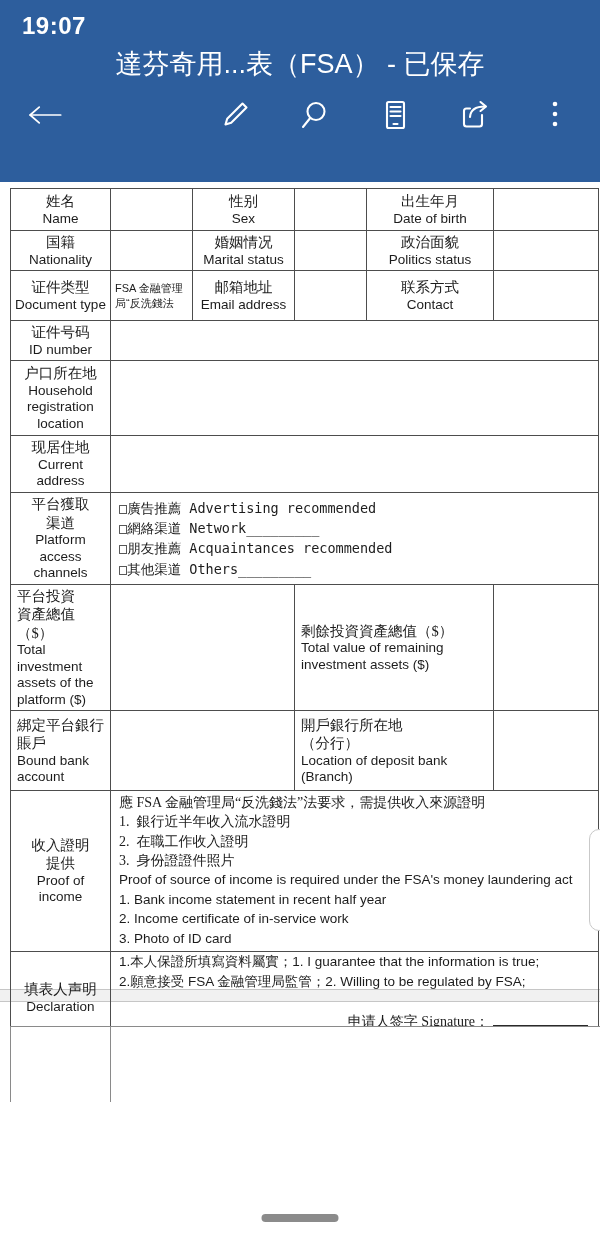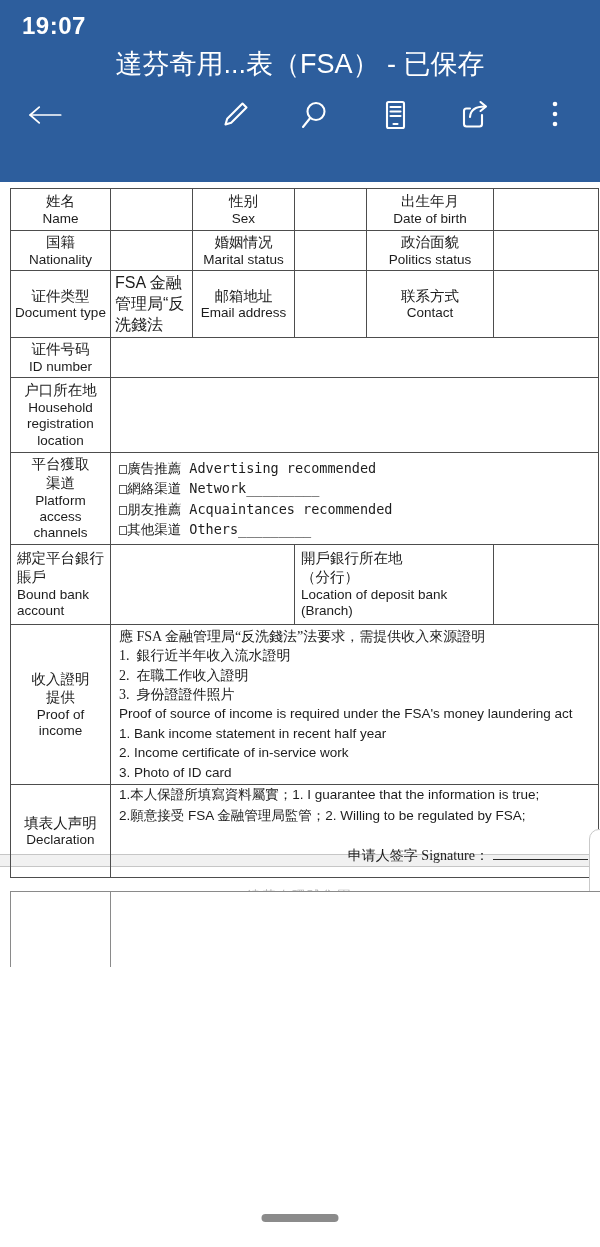--- a/index.html
+++ b/index.html
@@ -23,31 +23,31 @@
   .bars i:nth-child(4){ height:17px; }
   .battery { position:relative; width:33px; height:17px; border:2px solid #fff; border-radius:5px; }
   .battery:after { content:""; position:absolute; right:-5px; top:3.5px; width:3px; height:6px; background:#fff; border-radius:0 2px 2px 0; }
   .batt-num { font-size:22px; font-weight:600; margin-left:2px; }
   .titlebar { text-align:center; font-size:27px; margin-top:6px; white-space:nowrap; }
   .toolbar { display:flex; align-items:center; padding:16px 26px 0 26px; }
   .tool { width:38px; height:34px; display:flex; align-items:center; justify-content:center; cursor:pointer; }
   .tool-group { margin-left:auto; display:flex; gap:42px; align-items:center; }
   svg.icon { stroke:#fff; fill:none; stroke-width:2.1; stroke-linecap:round; stroke-linejoin:round; }
   
-  .page1 { background:#fff; height:666px; position:relative; }
+  .page1 { background:#fff; height:801px; position:relative; }
   table.form { border-collapse:collapse; table-layout:fixed; width:588px; margin:6px 0 0 10px; }
   td { border:1px solid #4d4d4d; text-align:center; vertical-align:middle; padding:2px 4px; overflow:hidden; }
   .zh { display:block; font-family:"Liberation Serif", serif; font-size:14.5px; line-height:1.28; }
   .en { display:block; font-size:13.5px; line-height:1.22; }
   tr.r1 td{ height:42px; } tr.r2 td{ height:38px; } tr.r3 td{ height:50px; }
   tr.r4 td{ height:37px; } tr.r5 td{ height:55px; } tr.r6 td{ height:75px; }
   tr.r7 td{ height:57px; } tr.r8 td{ height:90px; } tr.r9 td{ height:108px; }
   tr.r10 td{ height:80px;margin-left:32px; } tr.r11 td{ height:140px; } tr.r12 td{ height:93px; }
   td.left { text-align:left; padding-left:6px; }
-  .note { font-size:16px; line-height:1.3; display:block; text-align:left; }
+  .note { font-size:11px; line-height:1.3; display:block; text-align:left; }
   .optlist { text-align:left; padding-left:8px; }
   .opt { display:block; font-family:"DejaVu Sans Mono", monospace; font-size:13.5px; line-height:1.5; white-space:pre-wrap; }
   .biglabel .zh, .biglabel .en { text-align:left; }
   .proof { text-align:left; padding-left:8px; }
   .proof .pzh { display:block; font-family:"Liberation Serif", serif; font-size:14px; line-height:1.38; white-space:pre-wrap; }
   .proof .pen { display:block; font-size:13.5px; line-height:1.45; }
   .decl { text-align:left; padding-left:8px; vertical-align:top; padding-top:0; }
   .decl .dline { display:block; font-size:13.5px; line-height:1.55; }
   .sigline { display:block; text-align:right; margin-top:20px; padding-right:6px; font-size:13.5px; }
   .sigline .cjk { font-family:"Liberation Serif", serif; font-size:14px; }
@@ -188,32 +188,52 @@
             </td>
         <td colspan="5"></td>
       </tr>
       <tr class="r6">
         <td>
               <span class="zh">户口所在地</span>
               <span class="en">Household registration location</span>
             </td>
         <td colspan="5"></td>
       </tr>
+      <tr class="r7">
+        <td>
+              <span class="zh">现居住地</span>
+              <span class="en">Current address</span>
+            </td>
+        <td colspan="5"></td>
+      </tr>
       <tr class="r8">
         <td>
           <span class="zh">平台獲取</span>
               <span class="zh">渠道</span>
               <span class="en">Platform access channels</span>
         </td>
         <td colspan="5" class="optlist">
           <span class="opt">□廣告推薦 Advertising recommended</span>
           <span class="opt">□網絡渠道 Network_________</span>
           <span class="opt">□朋友推薦 Acquaintances recommended</span>
           <span class="opt">□其他渠道 Others_________</span>
         </td>
+      </tr>
+      <tr class="r9">
+        <td class="left biglabel">
+          <span class="zh">平台投資</span>
+              <span class="zh">資產總值（$）</span>
+              <span class="en">Total investment assets of the platform ($)</span>
+        </td>
+        <td colspan="2"></td>
+        <td colspan="2" class="left biglabel">
+          <span class="zh">剩餘投資資產總值（$）</span>
+              <span class="en">Total value of remaining investment assets ($)</span>
+        </td>
+        <td></td>
       </tr>
       <tr class="r10">
         <td class="left biglabel">
           <span class="zh">綁定平台銀行</span>
               <span class="zh">賬戶</span>
               <span class="en">Bound  bank account</span>
         </td>
         <td colspan="2"></td>
         <td colspan="2" class="left biglabel">
           <span class="zh">開戶銀行所在地</span>

